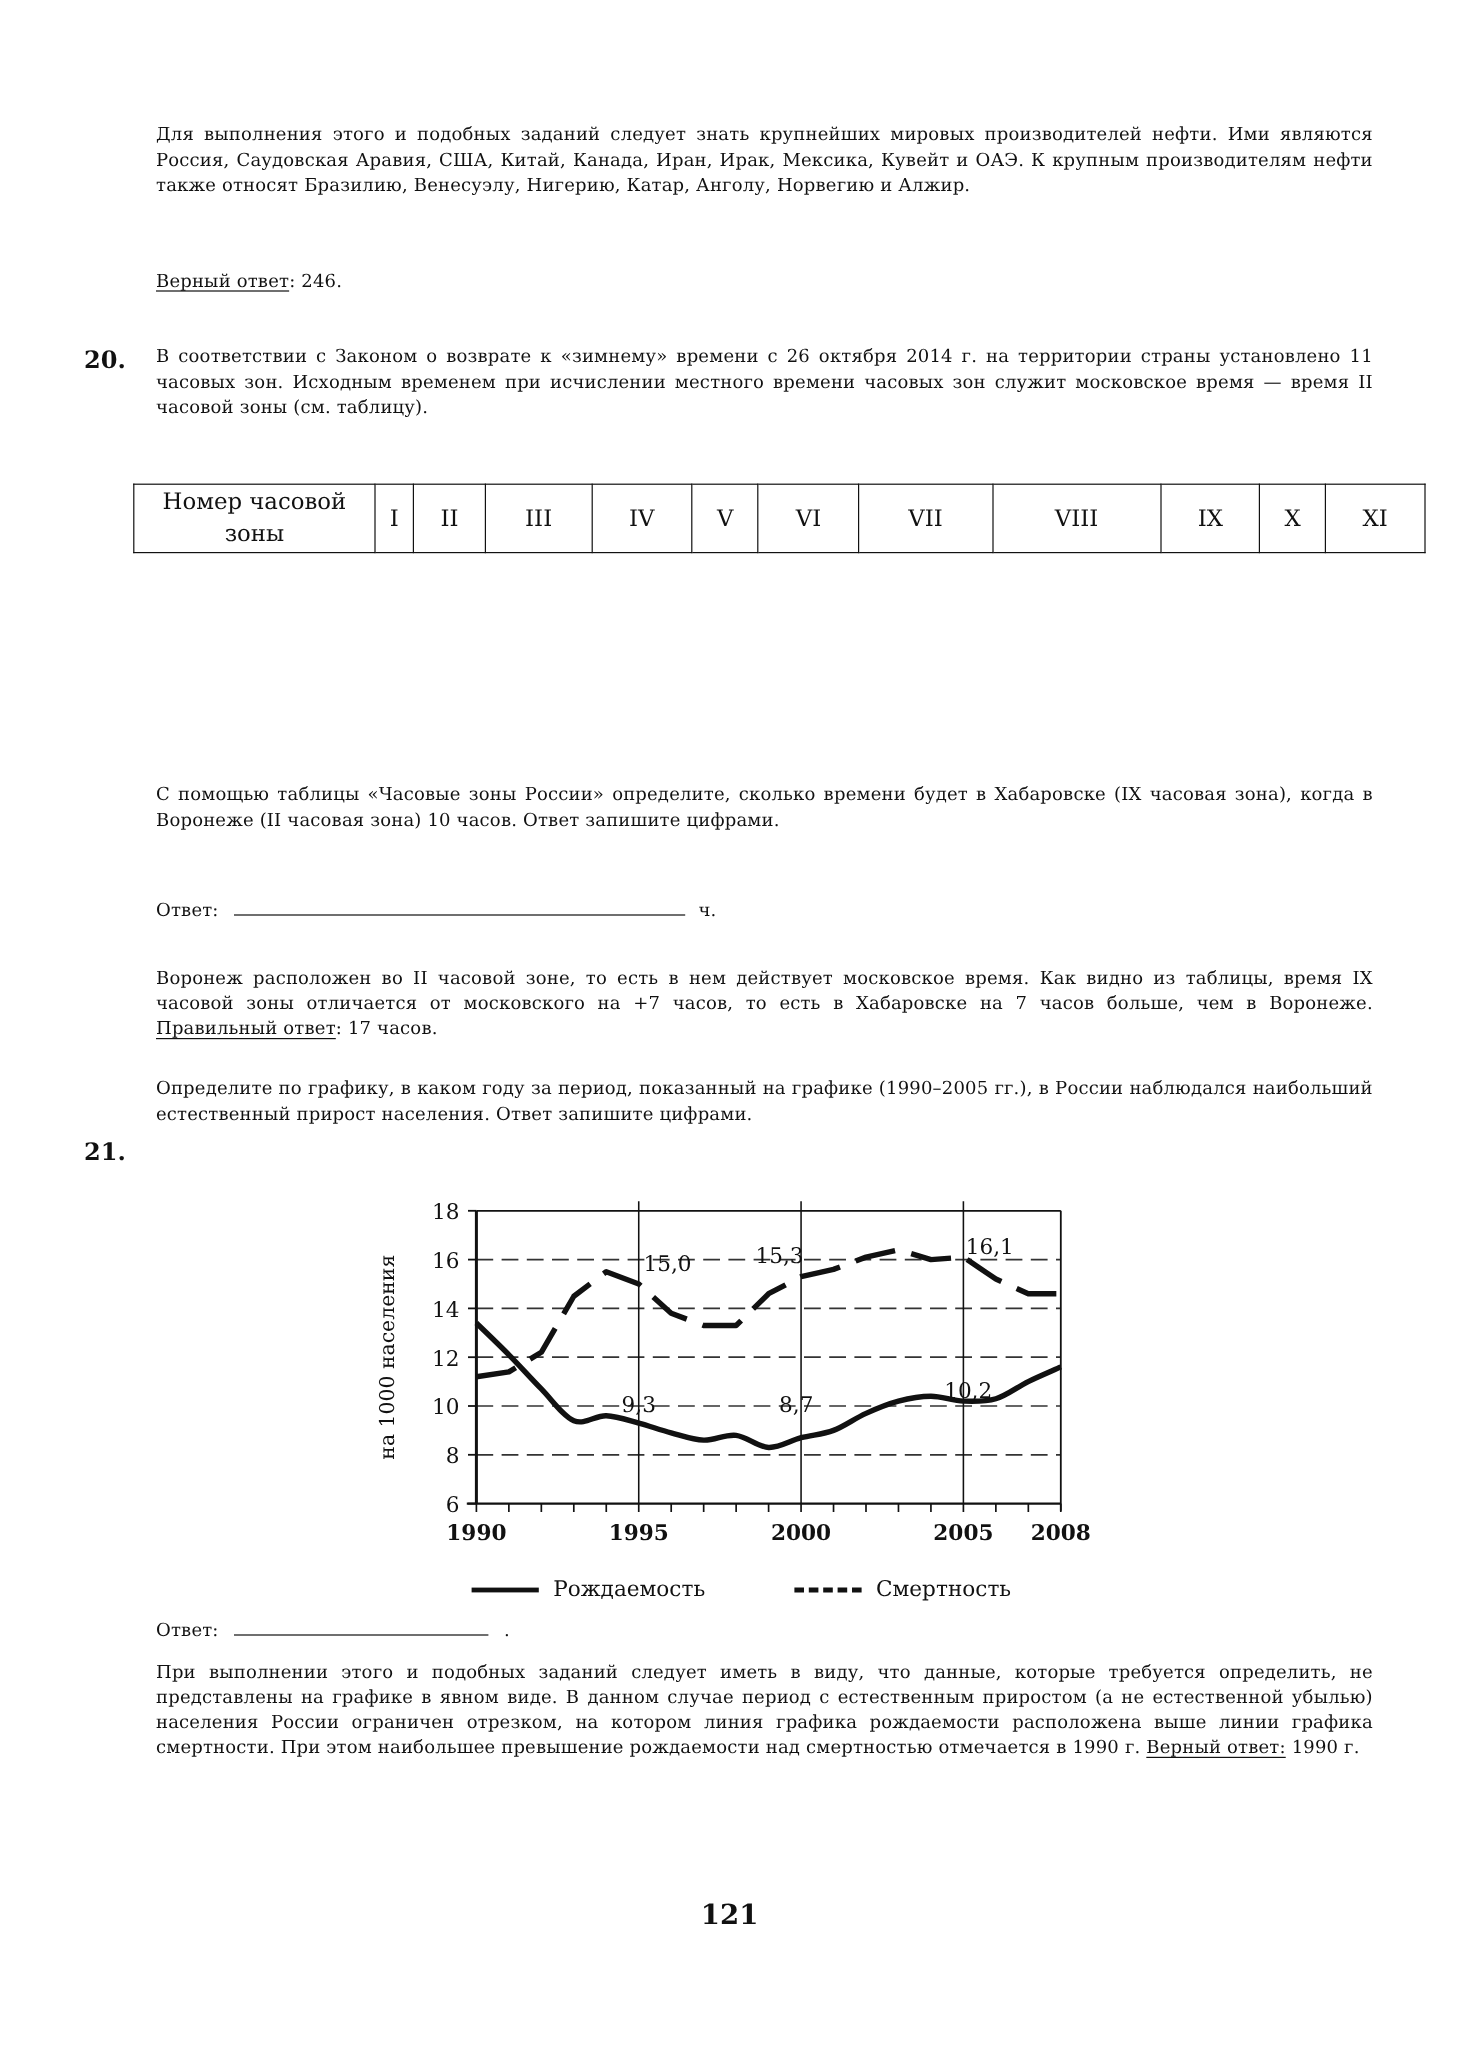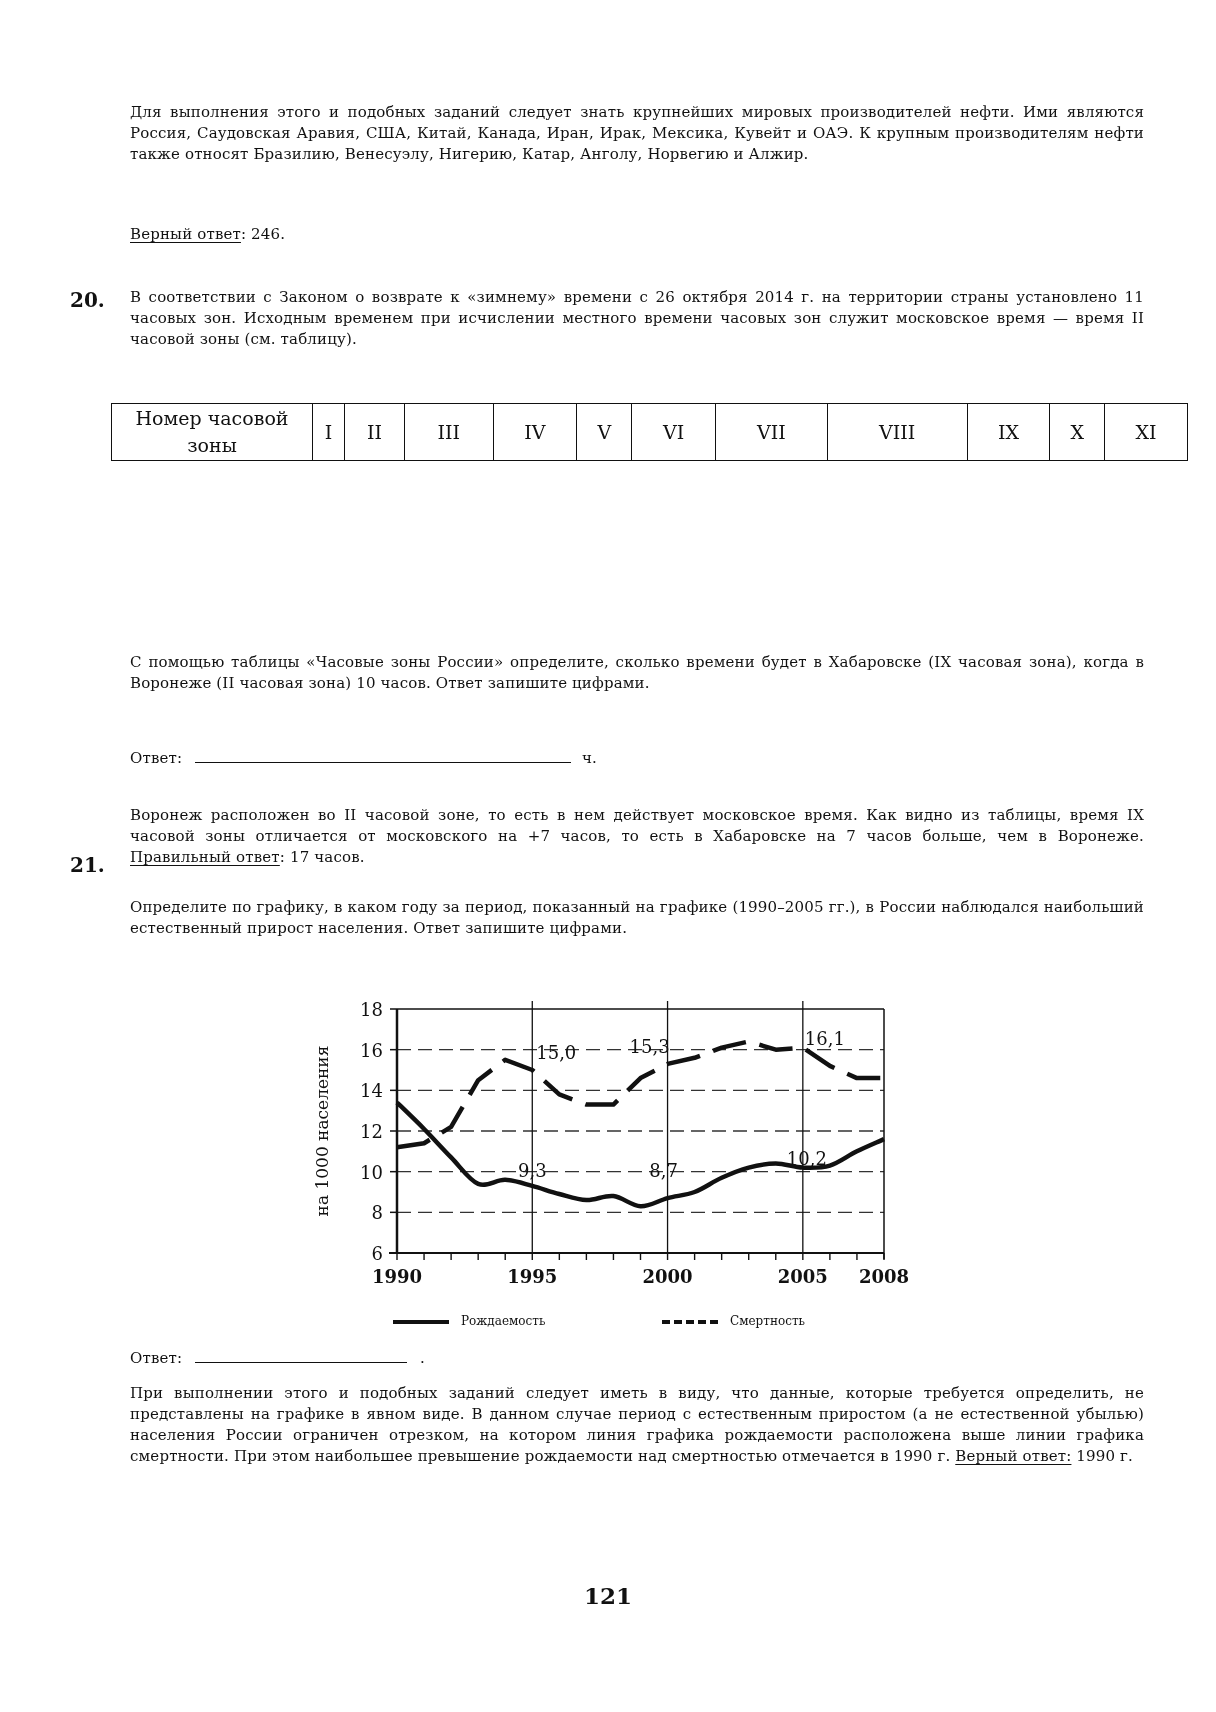--- a/index.html
+++ b/index.html
@@ -11,21 +11,21 @@
   .num { position: absolute; left: 70px; font-weight: bold; font-size: 20px; }
   .u { text-decoration: underline; text-underline-offset: 3px; }
   table.zones { position: absolute; left: 69px; top: 403px; width: 1077px; border-collapse: collapse;
                 font-size: 19px; margin-left: 42px; }
   table.zones td { border: 1.5px solid #111; text-align: center; vertical-align: middle; padding: 0; }
   table.zones tr.h td { height: 56px; }
   table.zones tr.d td { height: 166px; }
   table.zones td.lbl { width: 200px; line-height: 27px; }
   .answer-line { display: inline-block; border-bottom: 1.5px solid #111; vertical-align: baseline; }
   #chart { position: absolute; left: 0; top: 0; }
-  .legend { position: absolute; top: 1314px; font-size: 12px; }
+  .legend { position: absolute; top: 1314px; font-size: 18px; }
   .legend .sw { display: inline-block; vertical-align: middle; width: 56px; height: 0; border-top: 4px solid #111; margin-right: 12px; }
   .legend .sw.dash { border-top: 4px dashed #111; }
   .pageno { position: absolute; top: 1582px; left: 0; width: 1216px; text-align: center; font-weight: bold; font-size: 23px; }
 </style>
 </head>
 <body>
 
 <div class="p" style="top:102px;">Для выполнения этого и подобных заданий следует знать крупнейших мировых производителей нефти. Ими являются Россия, Саудовская Аравия, США, Китай, Канада, Иран, Ирак, Мексика, Кувейт и ОАЭ. К крупным производителям нефти также относят Бразилию, Венесуэлу, Нигерию, Катар, Анголу, Норвегию и Алжир.</div>
 <div class="p" style="top:224px;">
   <span class="u">Верный ответ</span><span>: 246.</span>
@@ -54,21 +54,21 @@
   </table>
 
 <div class="p" style="top:652px;">С помощью таблицы «Часовые зоны России» определите, сколько времени будет в Хабаровске (IX часовая зона), когда в Воронеже (II часовая зона) 10 часов. Ответ запишите цифрами.</div>
 <div class="p" style="top:740px;">
   <span>Ответ:</span>
   <span class="answer-line" style="width:376px; height:22px; margin-left:8px;"></span>
   <span style="margin-left:6px;">ч.</span>
 </div>
 <div class="p" style="top:781px;margin-top:24px;"><span>Воронеж расположен во II часовой зоне, то есть в нем действует московское время. Как видно из таблицы, время IX часовой зоны отличается от московского на +7 часов, то есть в Хабаровске на 7 часов больше, чем в Воронеже.</span> <span class="u">Правильный ответ</span><span>: 17 часов.</span></div>
 
-<div class="num" style="top:853px;">21.</div>
+<div class="num" style="top:948px;">21.</div>
 <div class="p" style="top:897px;">Определите по графику, в каком году за период, показанный на графике (1990–2005 гг.), в России наблюдался наибольший естественный прирост населения. Ответ запишите цифрами.</div>
 
 <svg id="chart" width="1216" height="1712" style="pointer-events:none;">
   <g id="chart-grid">
       <line x1="397" x2="884" y1="1212.3333333333333" y2="1212.3333333333333" stroke="#333" stroke-width="1.4" stroke-dasharray="14 7"></line>
       <line x1="397" x2="884" y1="1171.6666666666667" y2="1171.6666666666667" stroke="#333" stroke-width="1.4" stroke-dasharray="14 7"></line>
       <line x1="397" x2="884" y1="1131" y2="1131" stroke="#333" stroke-width="1.4" stroke-dasharray="14 7"></line>
       <line x1="397" x2="884" y1="1090.3333333333333" y2="1090.3333333333333" stroke="#333" stroke-width="1.4" stroke-dasharray="14 7"></line>
       <line x1="397" x2="884" y1="1049.6666666666667" y2="1049.6666666666667" stroke="#333" stroke-width="1.4" stroke-dasharray="14 7"></line>
       <line x1="532.2777777777778" x2="532.2777777777778" y1="1001" y2="1253" stroke="#111" stroke-width="1.3"></line>

